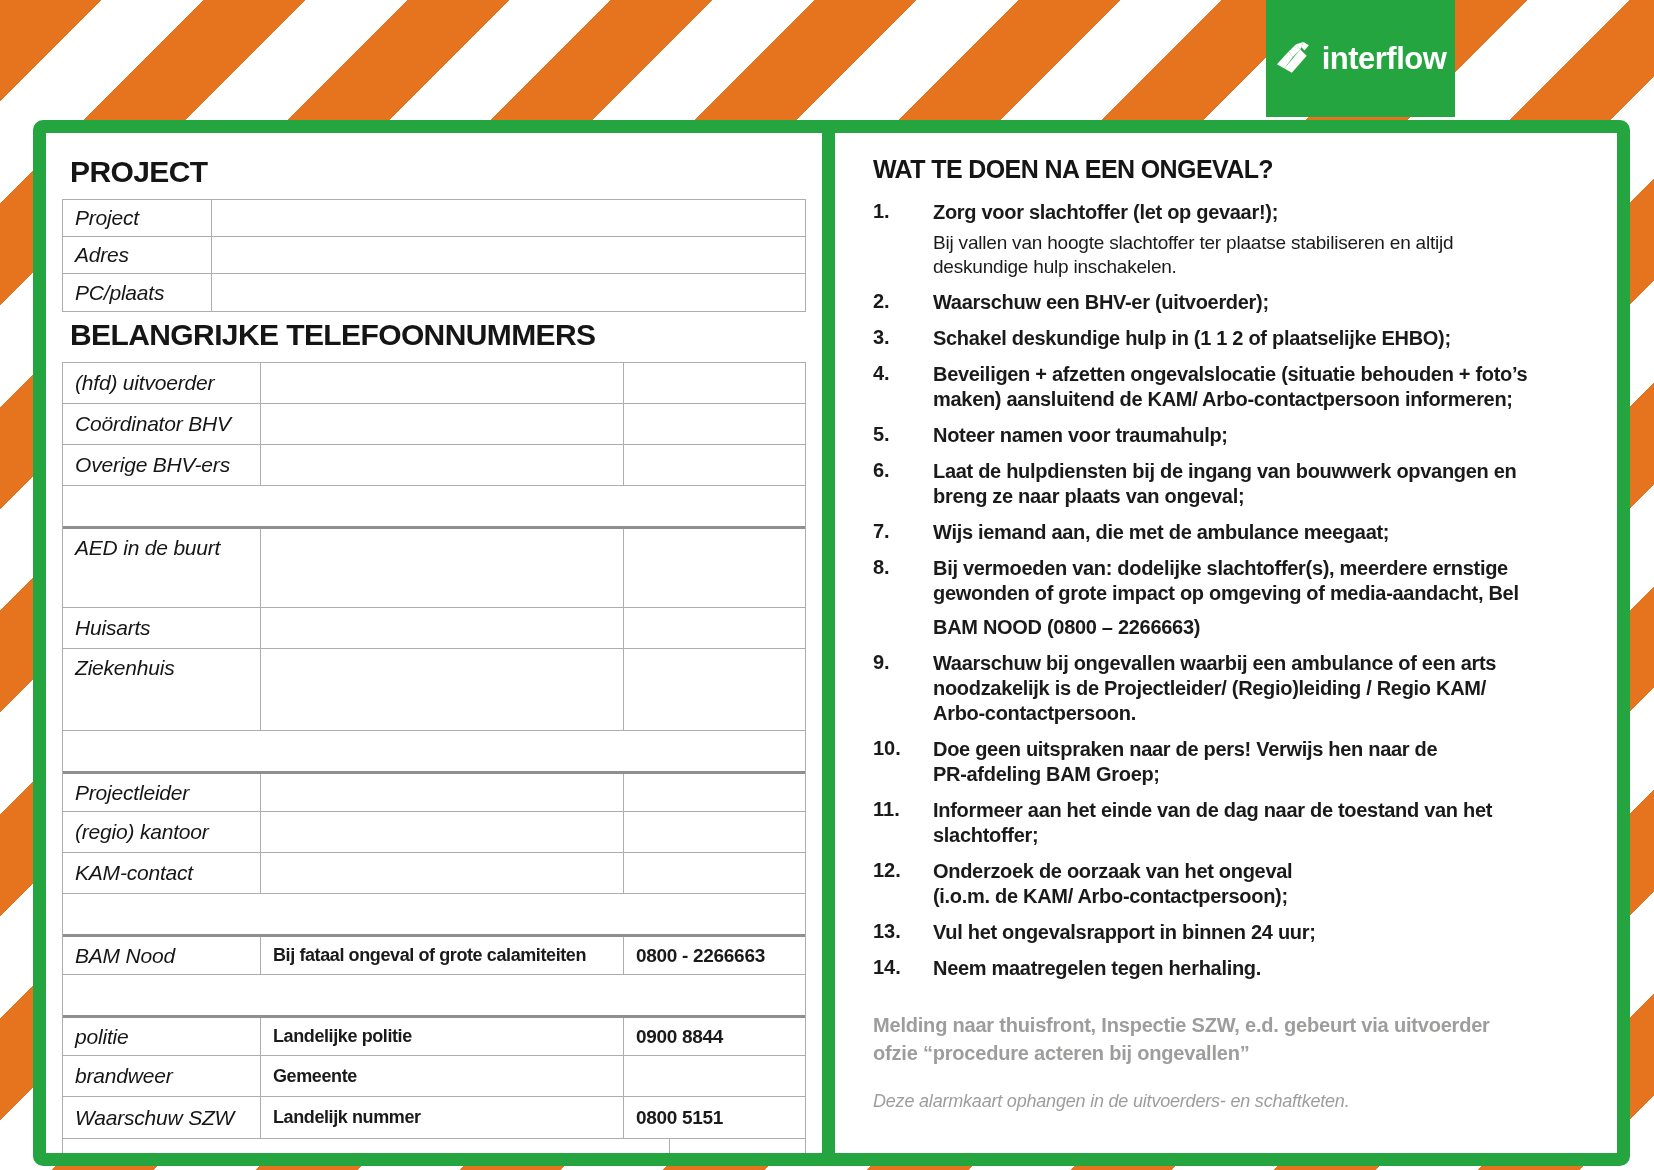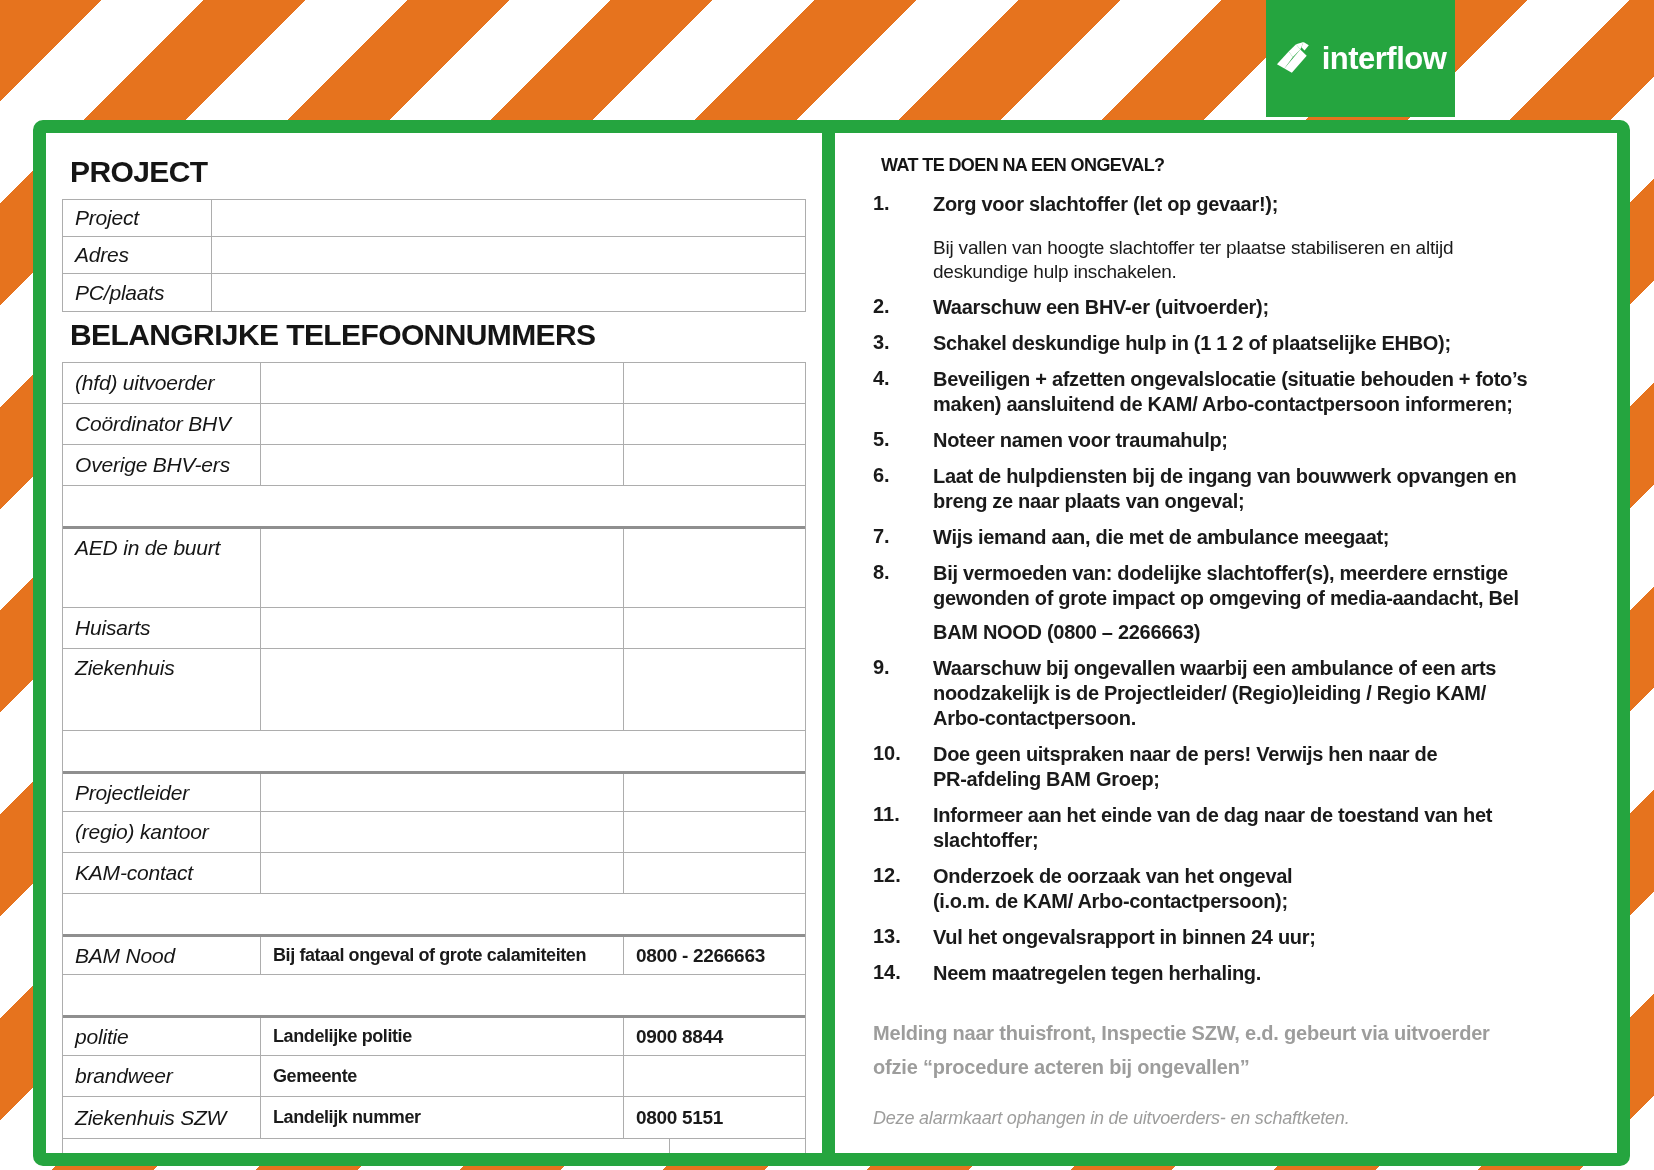--- a/index.html
+++ b/index.html
@@ -39,21 +39,21 @@
   }
   .vdivider{width:13px;background:var(--green);flex:0 0 13px;}
   .pane{height:100%;}
   .pane-left{width:776px;flex:0 0 776px;padding:16px 16px 0 16px;}
   .pane-right{flex:1;padding:16px 38px 0 30px;}
 
   h1.sec{
     font-size:30px;font-weight:700;letter-spacing:-0.6px;
     margin:6px 0 10px 8px;color:#151515;
   }
-  .pane-right h1.sec{font-size:18px;margin-left:16px;}
+  .pane-right h1.sec{font-size:25px;margin-left:8px;}
 
   
   .tbl{border:1px solid var(--border);width:744px;}
   .row{display:grid;border-bottom:1px solid var(--border);}
   .row:last-child{border-bottom:none;}
   .project-tbl .row{grid-template-columns:149px 1fr;height:37px;}
   .phone-tbl .row{grid-template-columns:198px 1fr 181px;height:41px;}
   .phone-tbl .row.tall{height:82px;}
   .phone-tbl .row.thick-top{border-top:3px solid var(--borderthick);margin-top:40px;}
   .cell{
@@ -88,30 +88,30 @@
   
   .items{margin-top:16px;display:flex;flex-direction:column;gap:11px;padding-left:8px;}
   .item{display:grid;grid-template-columns:60px 1fr;}
   .item .num{font-weight:700;font-size:20px;}
   .item .txt .main{
     font-weight:700;font-size:20px;line-height:25px;
     letter-spacing:-0.3px;white-space:pre-line;
   }
   .item .txt .sub{
     font-weight:400;font-size:19px;line-height:24px;
-    letter-spacing:-0.2px;white-space:pre-line;margin-top:19px;
+    letter-spacing:-0.2px;white-space:pre-line;margin-top:6px;
   }
   .item .txt .extra{
     font-weight:700;font-size:20px;line-height:25px;
     letter-spacing:-0.3px;margin-top:9px;white-space:pre-line;
   }
 
   .footer{margin:30px 0 0 8px;}
   .f-bold{
-    color:var(--graytext);font-weight:700;font-size:20px;line-height:34px;
+    color:var(--graytext);font-weight:700;font-size:20px;line-height:28px;
     letter-spacing:-0.2px;white-space:pre-line;
   }
   .f-italic{
     color:var(--graytext);font-style:italic;font-size:18px;
     margin-top:24px;letter-spacing:-0.2px;
   }
 </style>
 </head>
 <body>
 
@@ -205,21 +205,21 @@
         <div class="cell lbl">politie</div>
         <div class="cell bold-cell">Landelijke politie</div>
         <div class="cell num-cell">0900 8844</div>
       </div>
       <div class="row">
         <div class="cell lbl">brandweer</div>
         <div class="cell bold-cell">Gemeente</div>
         <div class="cell num-cell"></div>
       </div>
       <div class="row">
-        <div class="cell lbl">Ziekenhuis SZW</div>
+        <div class="cell lbl">Waarschuw SZW</div>
         <div class="cell bold-cell">Landelijk nummer</div>
         <div class="cell num-cell">0800 5151</div>
       </div>
     </div>
 
     <div class="banner">
       <div class="banner-text">ALS IEDERE SECONDE TELT</div>
       <div class="banner-number">1 1 2</div>
     </div>
   </div>

